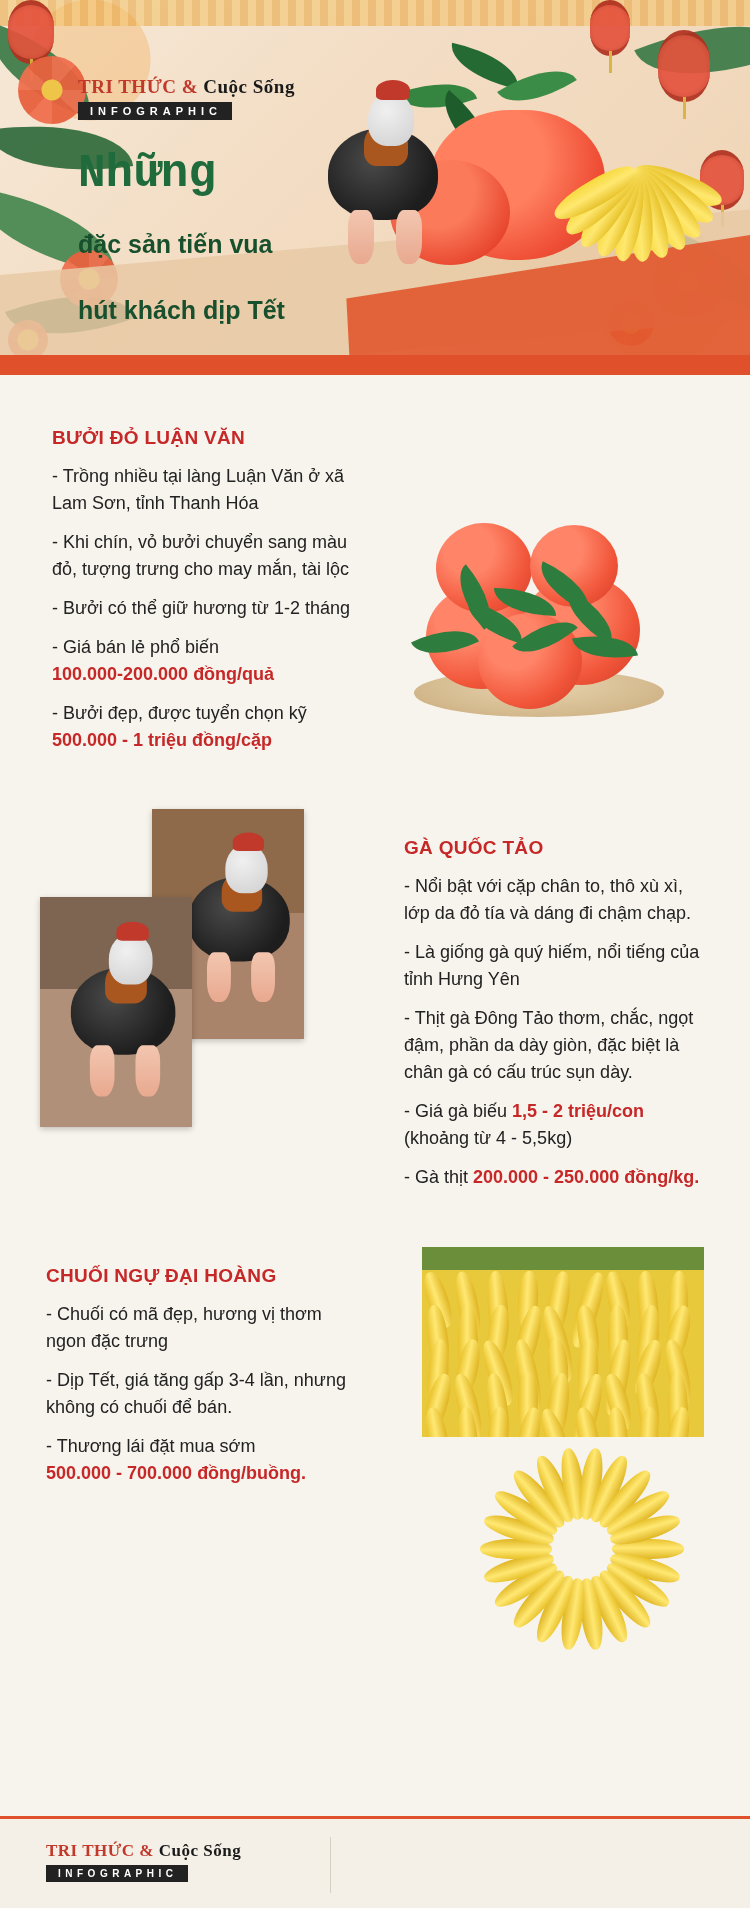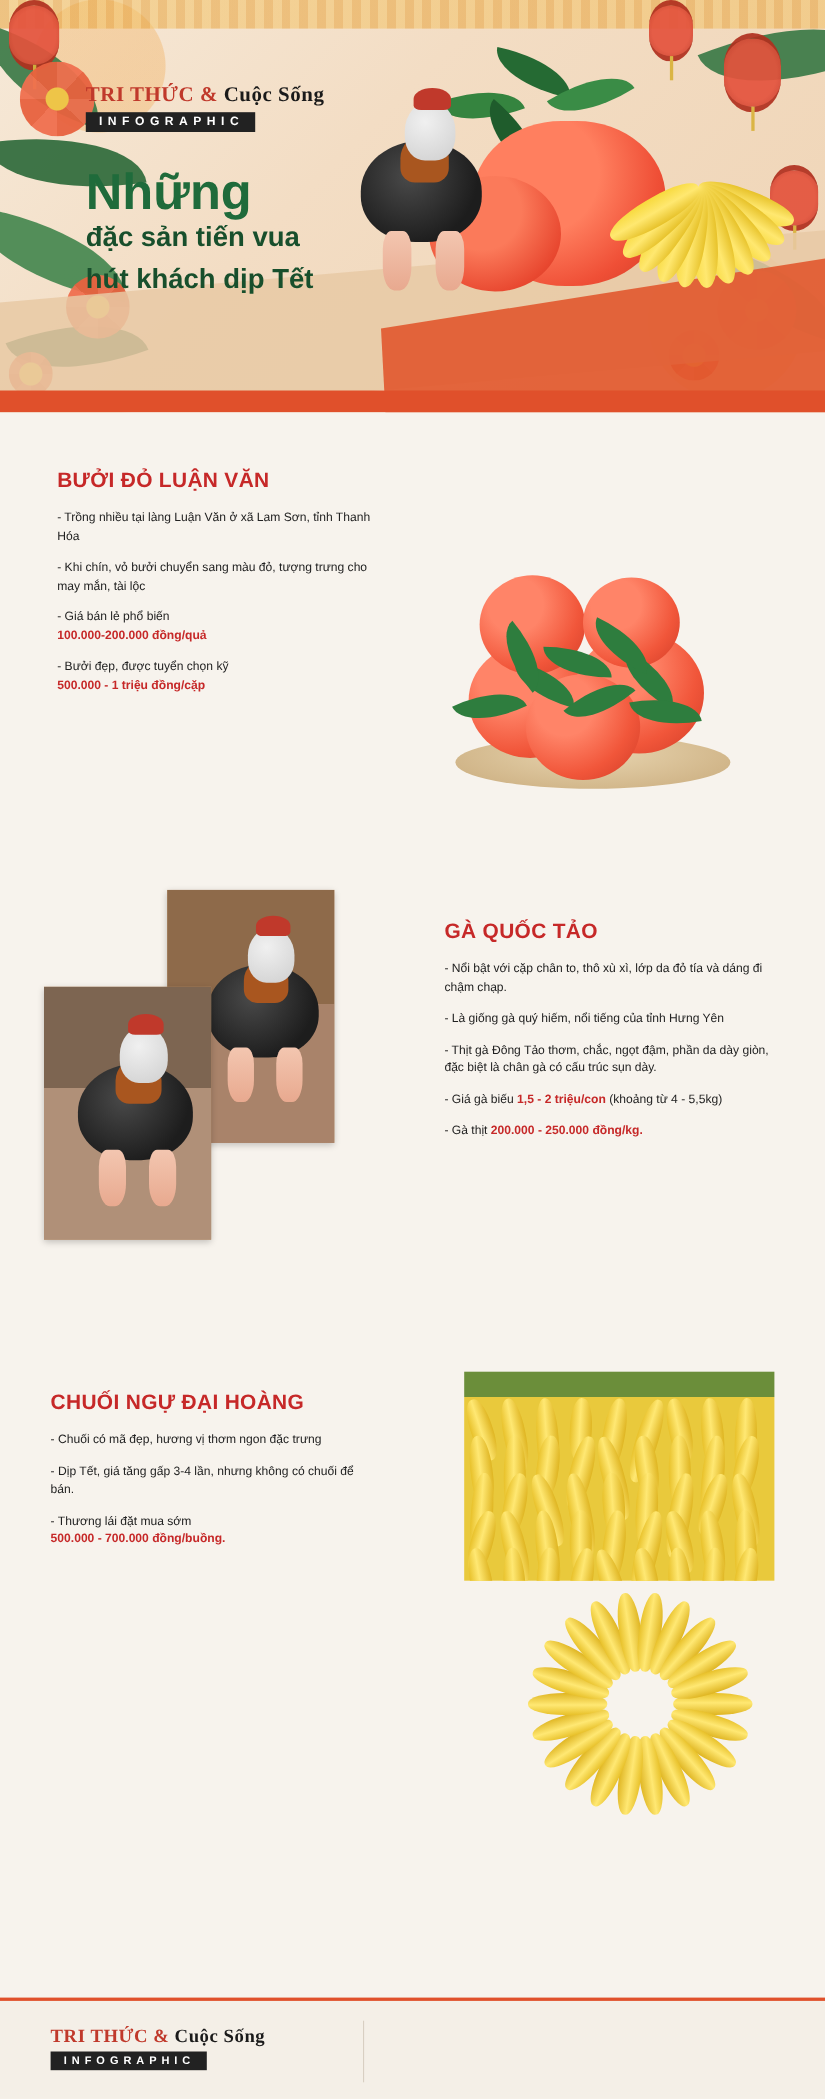--- a/index.html
+++ b/index.html
@@ -121,31 +121,32 @@
     color: #fff;
     font-size: 11px;
     letter-spacing: 5px;
     padding: 3px 10px 3px 12px;
     display: inline-block;
     font-weight: bold;
   }
 
   .title-wrap { position: absolute; left: 78px; top: 150px; z-index: 6; }
   .title-1 {
-    font-family: Liberation Sans, sans-serif;
+    font-family: Liberation Mono, monospace;
     font-size: 46px;
     font-weight: bold;
     color: #1f6b3b;
     line-height: 1.05;
   }
   .title-2, .title-3 {
     font-size: 25px;
     font-weight: bold;
     color: #184f2c;
     line-height: 1.5;
+    margin-top: 28px;
   }
 
   
   .hero-photo {
     position: absolute;
     right: 40px; top: 40px;
     width: 400px; height: 300px;
     z-index: 4;
   }
   .ph-pomelo {
@@ -232,21 +233,21 @@
   .section { position: relative; }
 
   .sec-title {
     font-size: 19px;
     font-weight: bold;
     letter-spacing: .3px;
     margin-bottom: 14px;
   }
   .t-red { color: #c62828; }
   .bullet {
-    font-size: 11px;
+    font-size: 18px;
     color: #222;
     line-height: 1.5;
     margin-bottom: 12px;
   }
   .price { color: #c62828; font-weight: bold; }
 
   
   .sec1 { padding: 55px 0 0 0; height: 410px; }
   .sec1 .txt { position: absolute; left: 52px; top: 52px; width: 300px; }
   .sec1 .img {
@@ -414,20 +415,21 @@
   </div>
 </div>
 
 <div class="content">
 
   <div class="section sec1">
     <div class="txt">
       <div class="sec-title t-red">BƯỞI ĐỎ LUẬN VĂN</div>
       <div class="bullet">- Trồng nhiều tại làng Luận Văn ở xã Lam Sơn, tỉnh Thanh Hóa</div>
       <div class="bullet">- Khi chín, vỏ bưởi chuyển sang màu đỏ, tượng trưng cho may mắn, tài lộc</div>
+      <div class="bullet">- Bưởi có thể giữ hương từ 1-2 tháng</div>
       <div class="bullet">
         <span>- Giá bán lẻ phổ biến</span><br>
         <span class="price">100.000-200.000 đồng/quả</span>
       </div>
       <div class="bullet">
         <span>- Bưởi đẹp, được tuyển chọn kỹ</span><br>
         <span class="price">500.000 - 1 triệu đồng/cặp</span>
       </div>
     </div>
     <div class="img">

